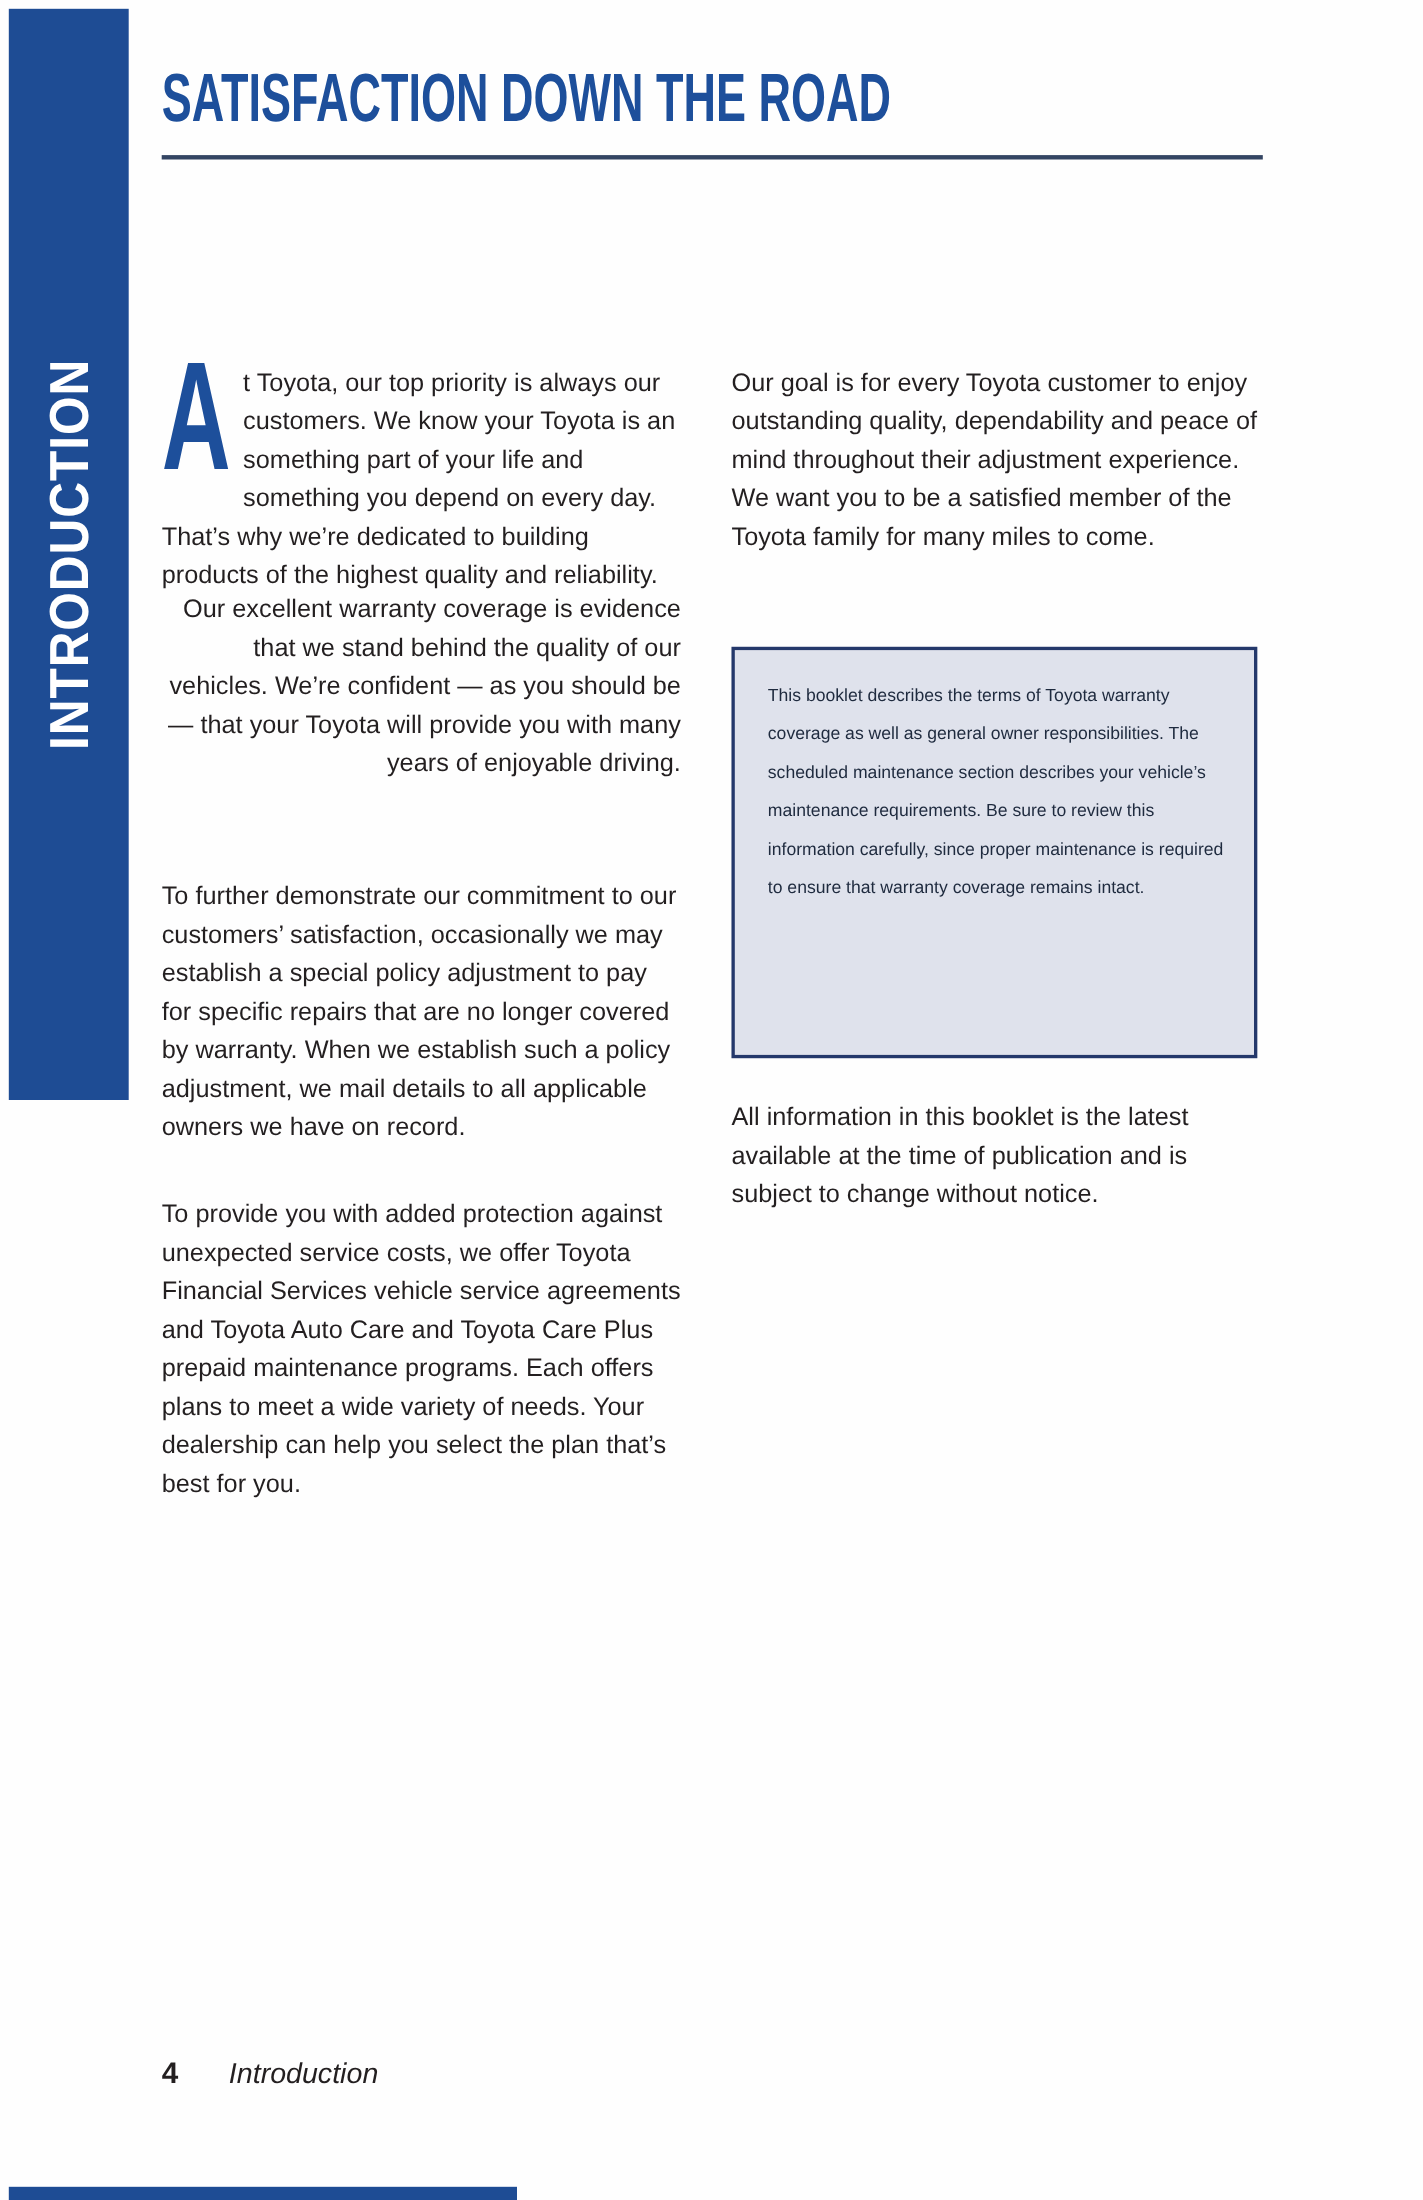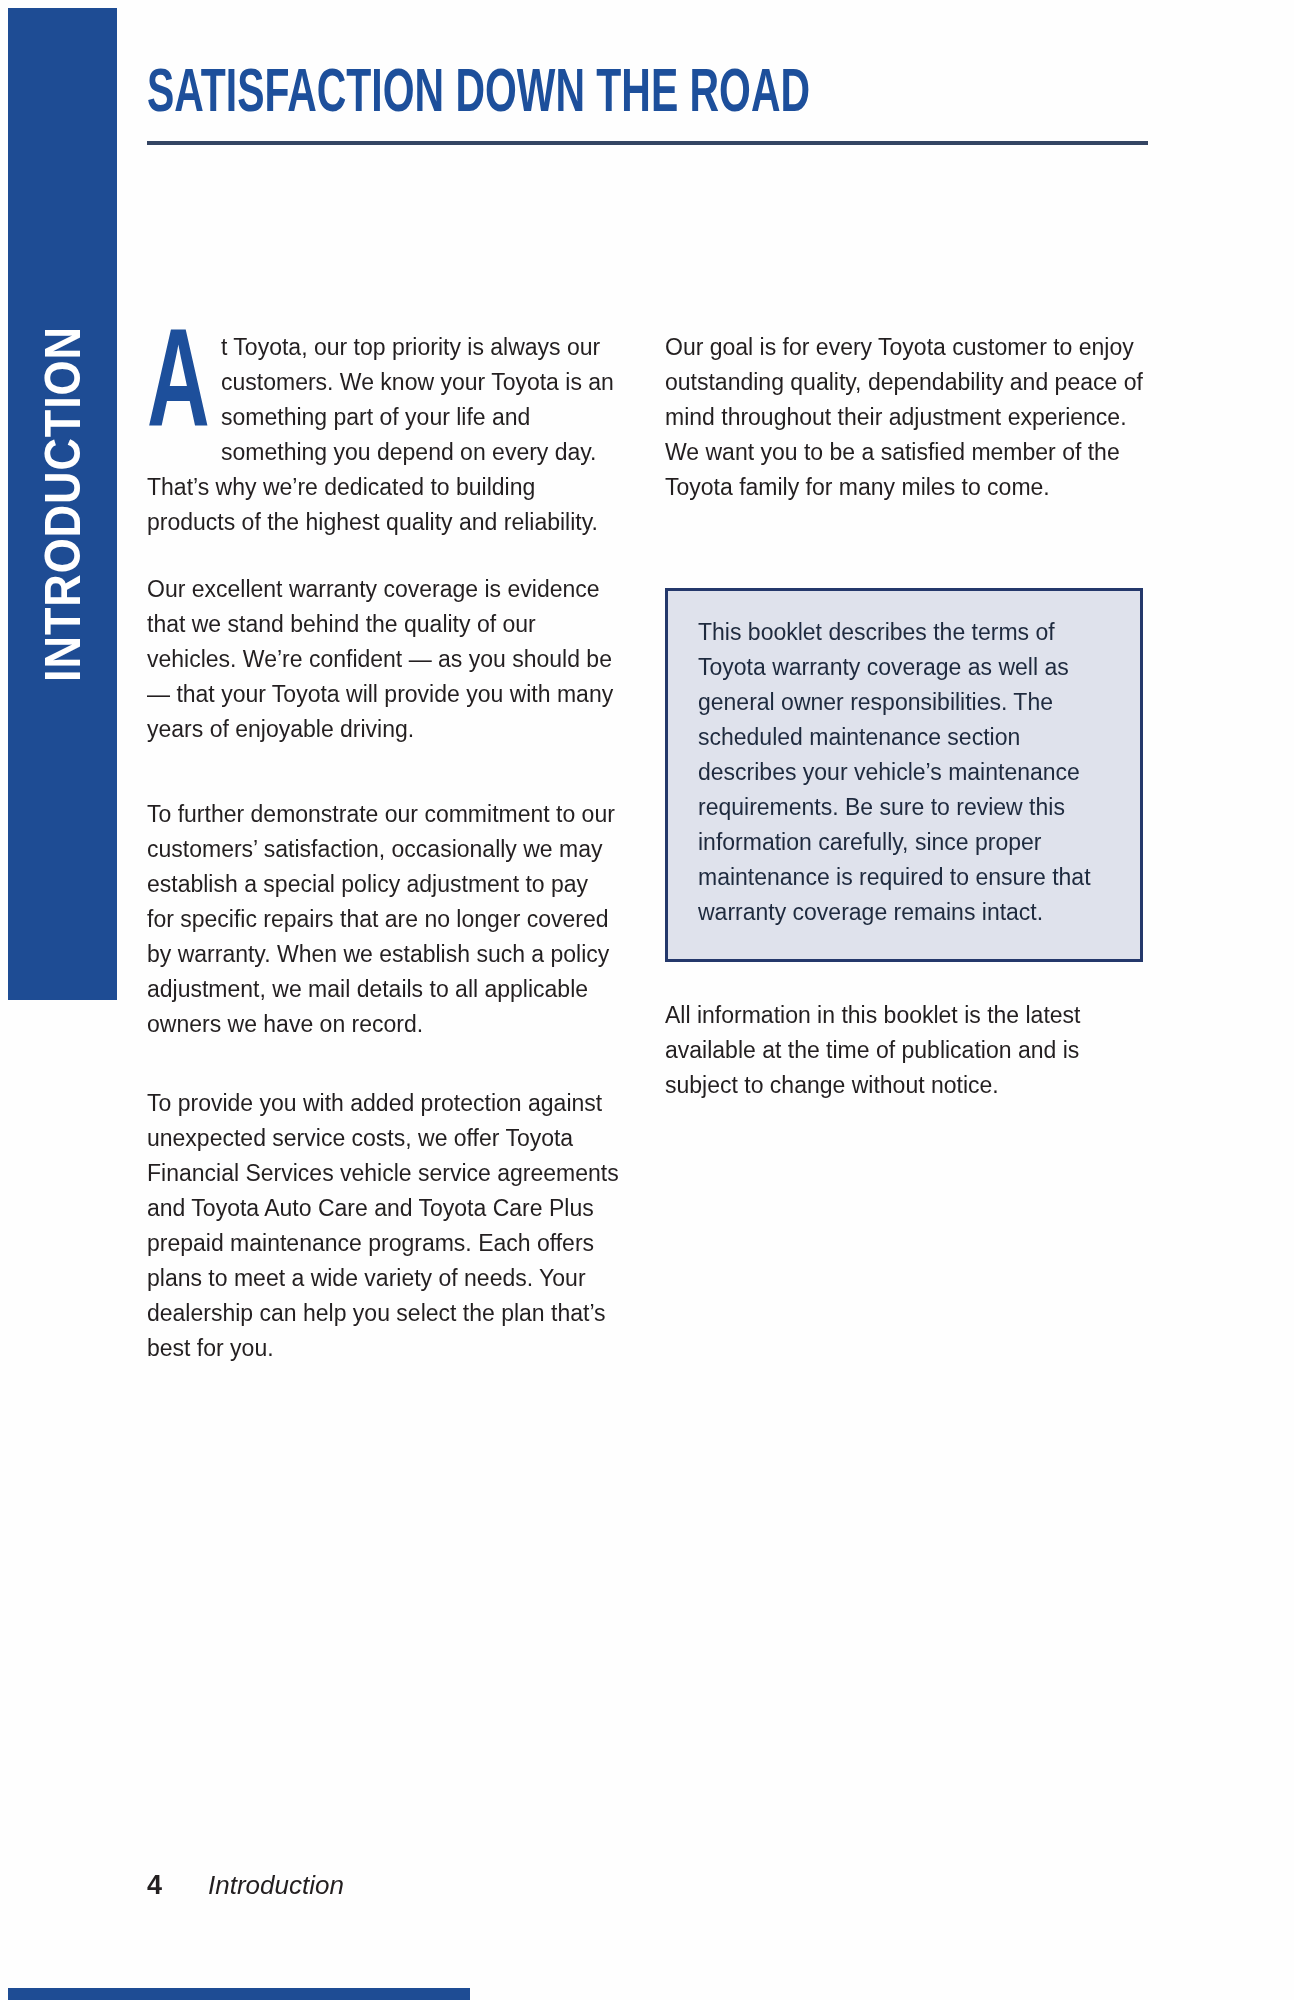--- a/index.html
+++ b/index.html
@@ -59,21 +59,21 @@
     margin: 0;
     font-size: 23px;
     line-height: 35px;
     color: #231f20;
     text-align: left;
   }
   .col-left .para, .para.left { left: 147px; width: 472px; }
   .para.right { left: 665px; width: 482px; }
 
   .para.lp1 { top: 330px; }
-  .para.lp2 { top: 572px; }
+  .para.lp2 { top: 536px; text-align: right; }
   .para.lp3 { top: 761px; margin-top: 36px; }
   .para.lp4 { top: 1086px; }
 
   .para.rp1 { top: 330px; }
   .para.rp2 { top: 998px; }
 
   
   .dropcap {
     float: left;
     width: 66px; height: 105px;
@@ -91,21 +91,21 @@
     position: absolute;
     left: 665px; top: 588px;
     width: 478px; height: 374px;
     box-sizing: border-box;
     background: #dfe2ec;
     border: 3px solid #24386b;
     padding: 24px 18px 0 30px;
   }
   .callout .boxtext {
     margin: 0;
-    font-size: 23px;
+    font-size: 16px;
     line-height: 35px;
     color: #1e2a3e;
   }
 
   
   .footer {
     position: absolute;
     left: 147px; top: 1870px;
     display: flex;
     align-items: baseline;

